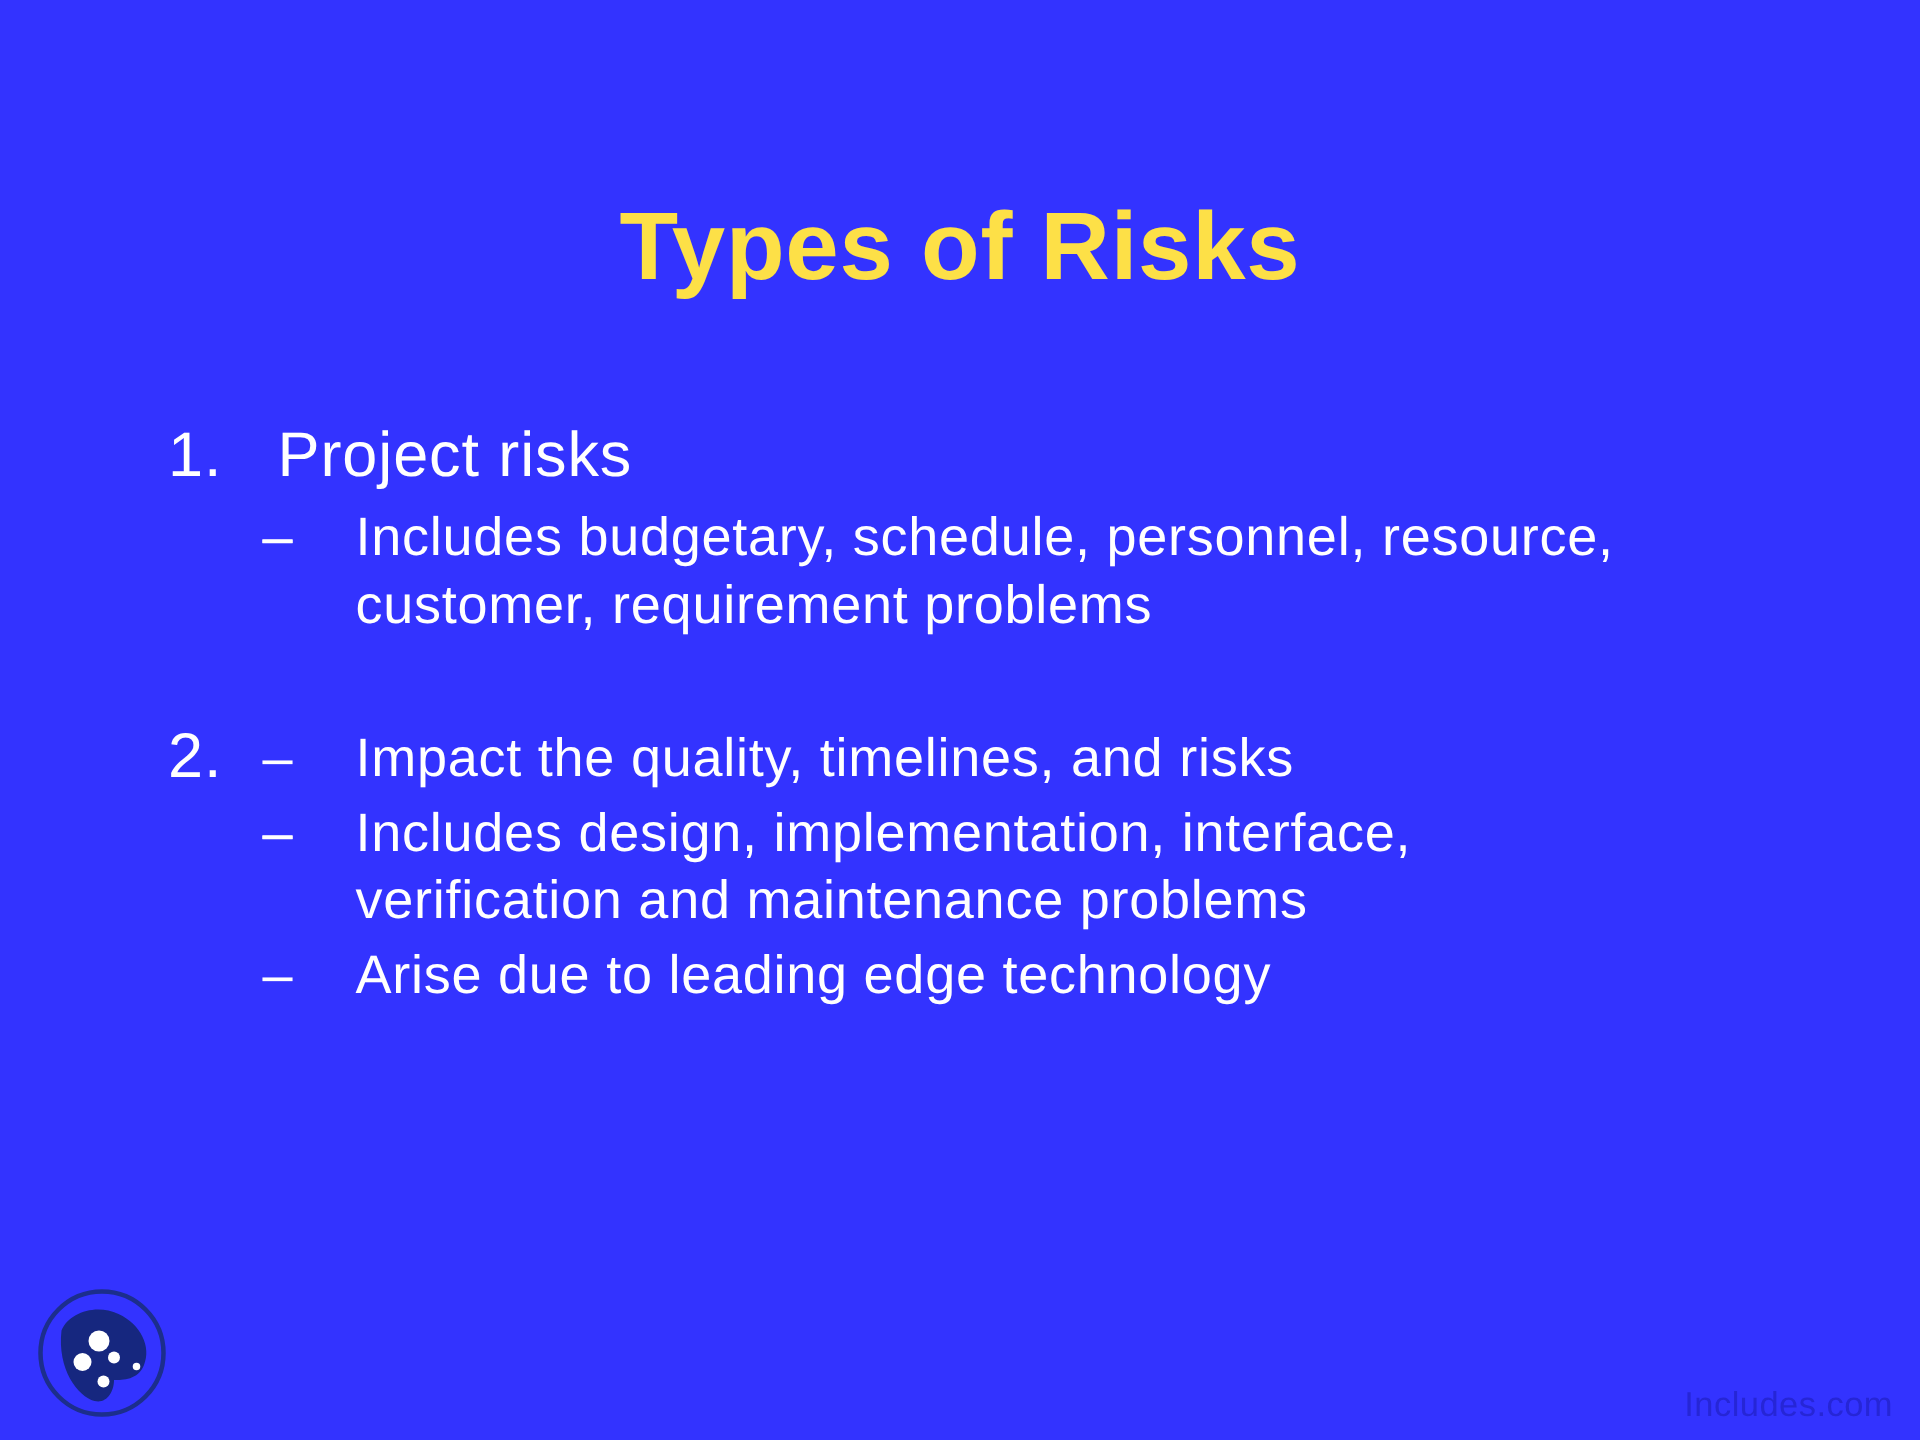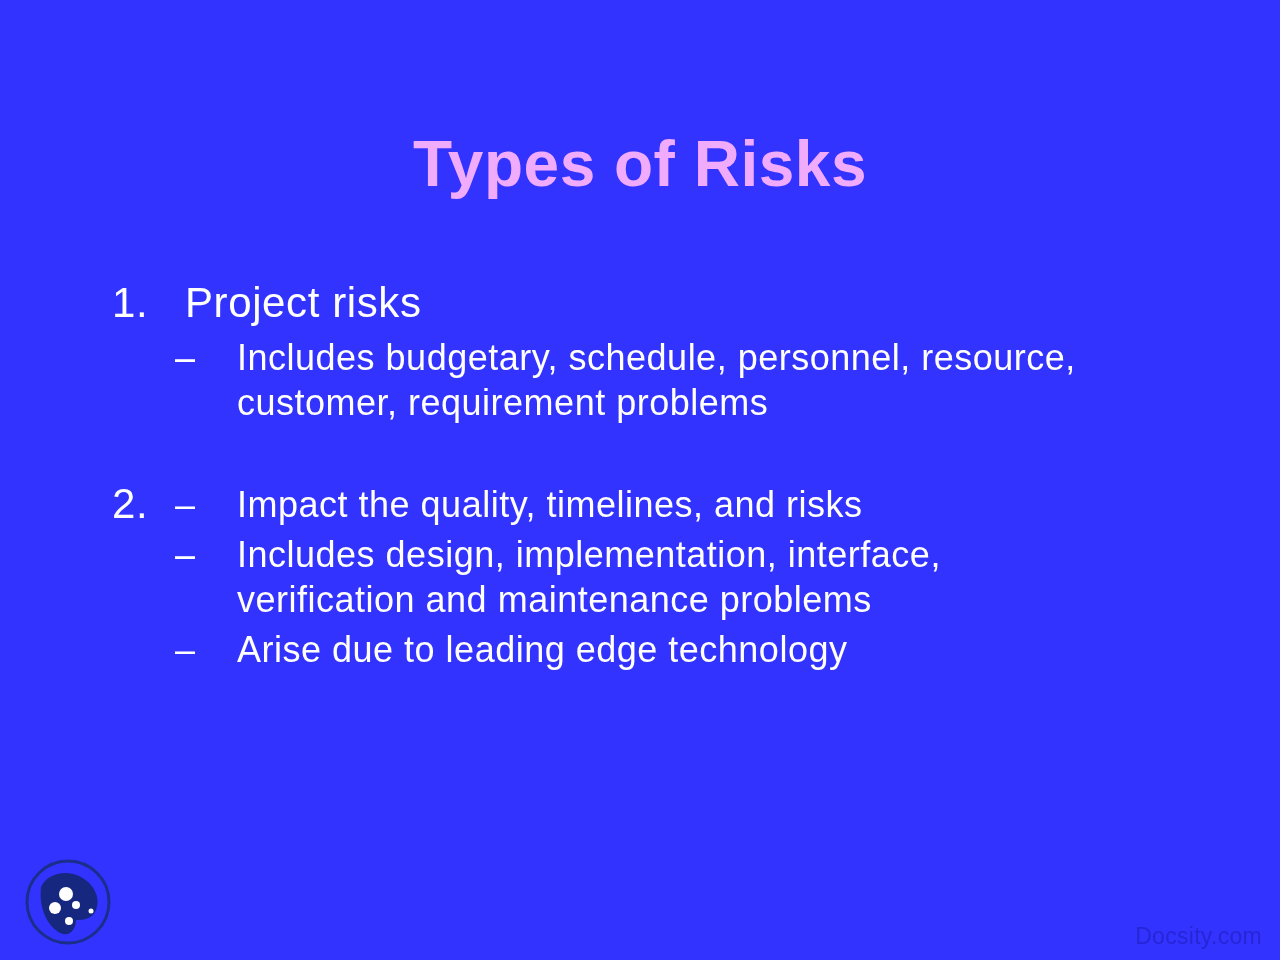--- a/index.html
+++ b/index.html
@@ -21,21 +21,21 @@
     box-sizing: border-box;
   }
 
   
   .slide-title {
     position: absolute;
     top: 126px;
     left: 0;
     width: 1280px;
     text-align: center;
-    color: #f0abfc;
+    color: #fde047;
     font-size: 64px;
     font-weight: bold;
     line-height: 76px;
     letter-spacing: 0.5px;
     white-space: nowrap;
   }
 
   
   .body-list {
     position: absolute;
@@ -164,15 +164,15 @@
       <circle cx="44" cy="44" r="41" fill="none" stroke="#1C2E8C" stroke-width="3"></circle>
       <path d="M17 29 C22 17, 40 11, 55 18 C70 25, 77 40, 72 52 C68 62, 58 62, 52 62 C52 70, 47 78, 39 76 C28 73, 14 55, 17 29 Z" fill="#16277F"></path>
       <circle cx="42" cy="36" r="7" fill="#FFFFFF"></circle>
       <circle cx="31" cy="50" r="6" fill="#FFFFFF"></circle>
       <circle cx="52" cy="47" r="4" fill="#FFFFFF"></circle>
       <circle cx="67" cy="53" r="2.5" fill="#FFFFFF"></circle>
       <circle cx="45" cy="63" r="4" fill="#FFFFFF"></circle>
     </svg>
   </div>
 
-  <div class="footer-watermark">Docsity.com</div>
+  <div class="footer-watermark">Includes.com</div>
 
 </div>
 
 </body></html>

